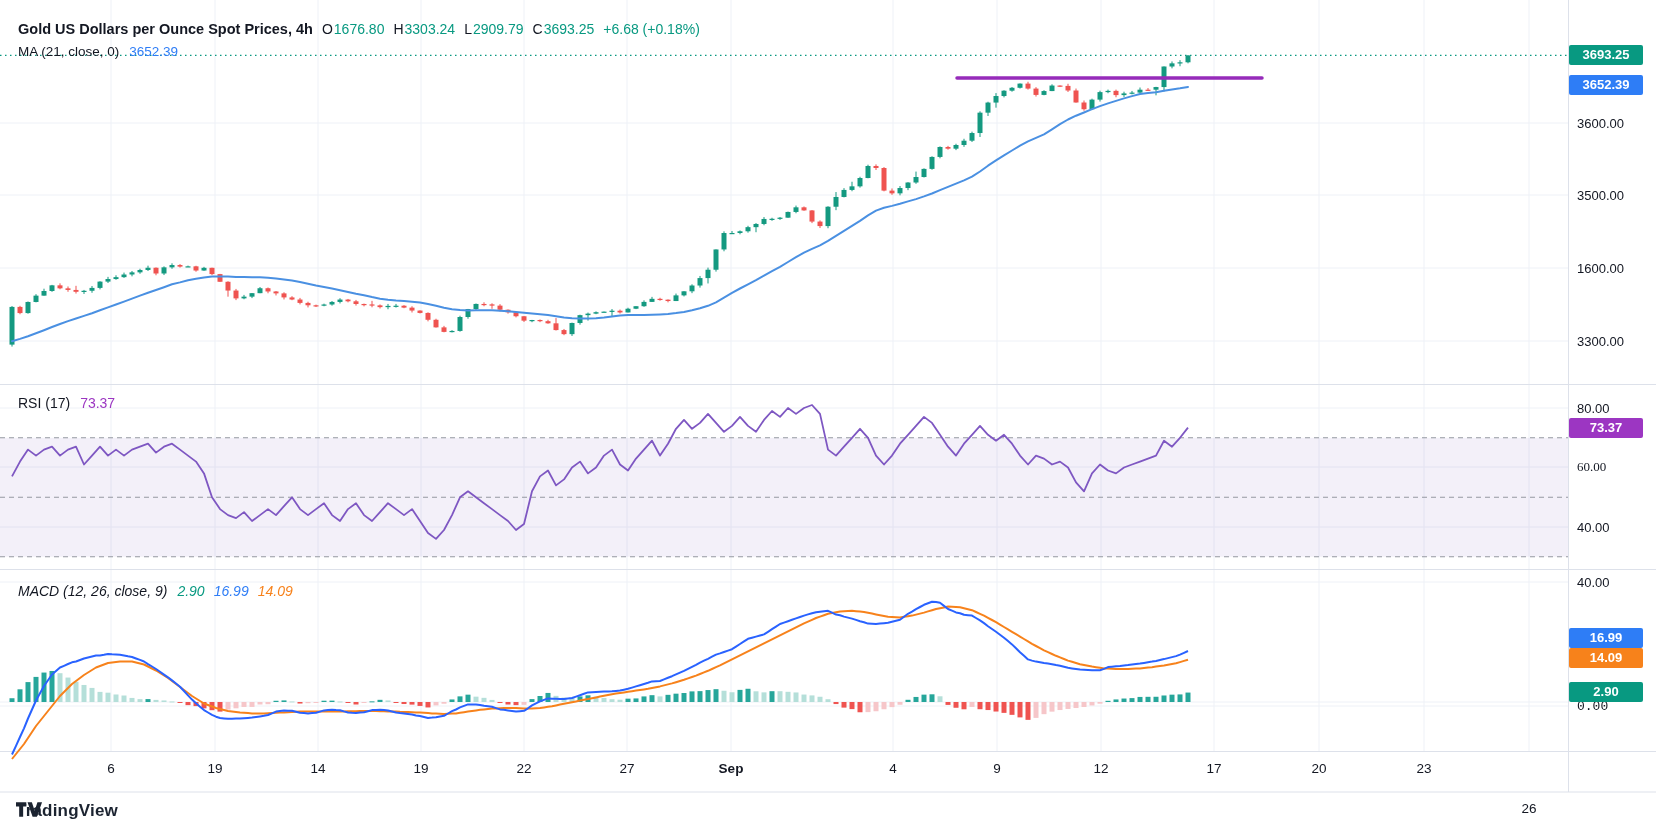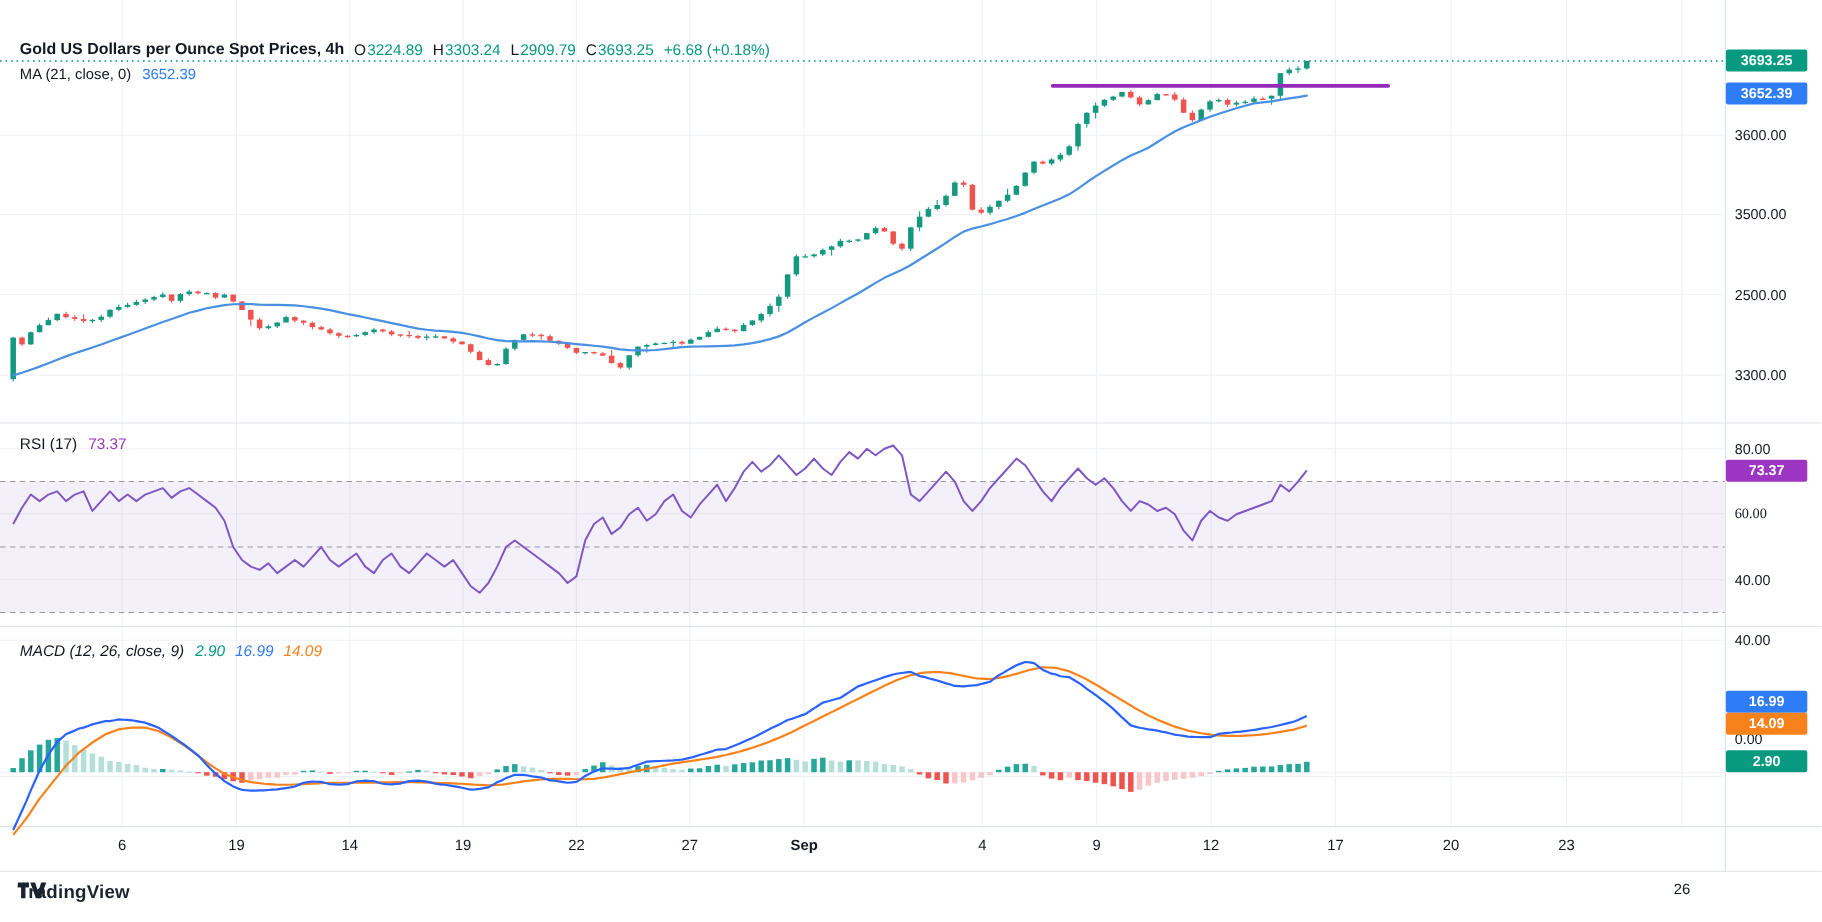--- a/index.html
+++ b/index.html
@@ -504,24 +504,24 @@
       <rect x="1145.5" y="696.8184797491646" width="5" height="5.181520250835433" fill="#26a69a"></rect>
       <rect x="1153.5" y="696.7654657586943" width="5" height="5.23453424130571" fill="#26a69a"></rect>
       <rect x="1161.5" y="695.4832090482116" width="5" height="6.51679095178838" fill="#26a69a"></rect>
       <rect x="1169.5" y="694.6638426162768" width="5" height="7.336157383723162" fill="#26a69a"></rect>
       <rect x="1177.5" y="694.4092300665798" width="5" height="7.590769933420233" fill="#26a69a"></rect>
       <rect x="1185.5" y="692.5672688055317" width="5" height="9.43273119446826" fill="#26a69a"></rect>
       <polyline points="12,759.0 16,754.0 20,749.0 24,744.0 28,738.0 32,732.0 36,726.0 40,721.0 44,716.0 48,711.0 52,706.0 56,701.0 60,696.0 64,692.0 68,688.0 72,684.0 76,681.0 80,678.0 84,675.0 88,672.5 92,670.0 96,667.5 100,666.0 104,664.5 108,663.0 112,662.5 116,662.0 120,661.5 124,661.5 128,661.5 132,661.5 136,662.5 140,663.5 144,664.5 148,666.5 152,668.5 156,670.5 160,673.0 164,675.5 168,678.0 172,681.0 176,684.0 180,687.0 184,690.0 188,693.0 192,696.0 196,698.5 200,701.0 204,703.5 208,705.0 212,706.5 216,708.0 220,709.0 224,710.0 228,711.0 232,711.5 236,712.0 240,712.5 244,712.8 248,713.1 252,713.4 256,713.4 260,713.4 264,713.4 268,713.2 272,713.0 276,712.8 280,712.6 284,712.4 288,712.2 292,712.0 296,711.8 300,711.6 304,711.6 308,711.6 312,711.6 316,711.6 320,711.6 324,711.6 328,711.5 332,711.5 336,711.5 340,711.4 344,711.4 348,711.3 352,711.3 356,711.2 360,711.1 364,711.1 368,711.0 372,711.0 376,711.1 380,711.2 384,711.3 388,711.4 392,711.5 396,711.6 400,711.8 404,711.9 408,712.0 412,712.2 416,712.4 420,712.5 424,712.8 428,713.1 432,713.4 436,713.6 440,713.8 444,714.0 448,713.8 452,713.6 456,713.4 460,712.8 464,712.2 468,711.6 472,711.0 476,710.4 480,709.8 484,709.4 488,709.0 492,708.6 496,708.4 500,708.2 504,708.0 508,708.0 512,708.0 516,708.0 520,708.2 524,708.4 528,708.6 532,708.4 536,708.2 540,708.0 544,707.4 548,706.8 552,706.2 556,705.4 560,704.6 564,703.8 568,703.0 572,702.2 576,701.4 580,700.6 584,699.8 588,699.0 592,698.2 596,697.4 600,696.6 604,695.8 608,695.0 612,694.2 616,693.6 620,693.0 624,692.4 628,691.8 632,691.2 636,690.6 640,690.0 644,689.4 648,688.8 652,688.0 656,687.2 660,686.4 664,685.4 668,684.4 672,683.4 676,682.2 680,681.0 684,679.8 688,678.4 692,677.0 696,675.6 700,674.0 704,672.4 708,670.8 712,669.0 716,667.2 720,665.4 724,663.4 728,661.4 732,659.4 736,657.4 740,655.4 744,653.4 748,651.4 752,649.4 756,647.4 760,645.4 764,643.4 768,641.4 772,639.4 776,637.4 780,635.4 784,633.4 788,631.4 792,629.4 796,627.4 800,625.4 804,623.4 808,621.6 812,619.8 816,618.0 820,616.6 824,615.2 828,613.8 832,613.0 836,612.2 840,611.4 844,611.2 848,611.0 852,610.8 856,611.2 860,611.6 864,612.0 868,612.8 872,613.6 876,614.4 880,615.2 884,616.0 888,616.8 892,617.0 896,617.2 900,617.4 904,616.8 908,616.2 912,615.6 916,614.6 920,613.6 924,612.6 928,611.4 932,610.2 936,609.0 940,608.2 944,607.4 948,606.6 952,606.8 956,607.0 960,607.2 964,608.2 968,609.2 972,610.2 976,612.0 980,613.8 984,615.6 988,617.8 992,620.0 996,622.2 1000,624.6 1004,627.0 1008,629.4 1012,631.8 1016,634.2 1020,636.6 1024,639.0 1028,641.4 1032,643.8 1036,646.0 1040,648.2 1044,650.4 1048,652.2 1052,654.0 1056,655.8 1060,657.4 1064,659.0 1068,660.6 1072,661.8 1076,663.0 1080,664.2 1084,665.0 1088,665.8 1092,666.6 1096,667.2 1100,667.8 1104,668.4 1108,668.6 1112,668.8 1116,669.0 1120,669.0 1124,669.0 1128,669.0 1132,668.8 1136,668.6 1140,668.4 1144,668.0 1148,667.6 1152,667.2 1156,666.6 1160,666.0 1164,665.4 1168,664.7 1172,664.0 1176,663.3 1180,662.1 1184,660.9 1188,659.7 " fill="none" stroke="#f7821b" stroke-width="2" stroke-linejoin="round"></polyline>
       <polyline points="12,754.5 16,745.8 20,737.0 24,728.3 28,718.5 32,709.5 36,700.5 40,693.3 44,686.0 48,680.3 52,674.5 56,671.0 60,667.5 64,665.8 68,664.0 72,662.3 76,661.5 80,660.0 84,658.5 88,657.5 92,656.5 96,655.5 100,655.5 104,654.8 108,654.0 112,654.3 116,654.5 120,654.8 124,655.5 128,656.3 132,657.0 136,658.5 140,659.9 144,661.5 148,664.1 152,666.5 156,669.0 160,671.8 164,674.6 168,677.3 172,680.4 176,683.5 180,686.7 184,691.0 188,695.4 192,699.6 196,703.3 200,706.7 204,710.1 208,712.5 212,714.9 216,716.7 220,718.0 224,718.4 228,718.8 232,718.7 236,718.6 240,718.5 244,718.2 248,717.9 252,717.6 256,717.0 260,716.4 264,715.8 268,715.0 272,713.3 276,711.6 280,711.1 284,710.6 288,710.7 292,710.8 296,711.8 300,712.8 304,713.1 308,713.4 312,713.1 316,712.8 320,711.6 324,710.4 328,710.0 332,709.7 336,710.0 340,710.2 344,711.4 348,712.5 352,712.8 356,713.0 360,712.6 364,712.3 368,711.2 372,710.1 376,709.9 380,709.7 384,710.1 388,710.5 392,711.5 396,712.5 400,713.0 404,713.4 408,714.0 412,714.6 416,715.4 420,716.1 424,717.0 428,717.9 432,717.6 436,717.2 440,716.5 444,715.8 448,713.5 452,711.2 456,709.5 460,707.4 464,705.9 468,704.4 472,704.4 476,704.4 480,705.0 484,705.8 488,706.3 492,706.8 496,708.1 500,709.4 504,709.8 508,710.4 512,711.0 516,711.6 520,711.2 524,710.8 528,708.3 532,705.4 536,703.4 540,701.4 544,699.9 548,698.4 552,698.7 556,698.8 560,698.9 564,699.0 568,698.5 572,698.0 576,696.6 580,695.2 584,693.8 588,692.4 592,692.2 596,692.0 600,691.8 604,691.6 608,691.4 612,691.2 616,690.9 620,690.6 624,689.7 628,688.8 632,687.6 636,686.4 640,685.2 644,684.0 648,682.8 652,681.4 656,681.2 660,681.0 664,679.4 668,677.8 672,676.2 676,674.4 680,672.6 684,670.8 688,668.8 692,666.8 696,664.8 700,662.6 704,660.7 708,658.8 712,656.7 716,654.6 720,653.4 724,652.0 728,650.6 732,649.2 736,646.6 740,644.0 744,641.4 748,638.8 752,637.7 756,636.6 760,635.5 764,634.4 768,631.8 772,629.2 776,626.6 780,624.0 784,622.6 788,621.2 792,619.8 796,618.4 800,617.0 804,615.6 808,614.4 812,613.2 816,612.3 820,611.8 824,611.3 828,610.8 832,612.7 836,614.6 840,615.3 844,616.6 848,617.6 852,618.6 856,619.9 860,621.2 864,622.2 868,623.6 872,623.8 876,624.0 880,623.6 884,623.2 888,622.8 892,621.8 896,620.8 900,619.8 904,616.8 908,613.8 912,611.7 916,609.2 920,607.0 924,604.8 928,603.3 932,601.8 936,602.1 940,602.8 944,605.9 948,609.0 952,610.7 956,612.4 960,613.2 964,614.8 968,615.2 972,615.6 976,618.0 980,620.4 984,623.1 988,626.2 992,629.0 996,631.8 1000,634.8 1004,637.8 1008,641.1 1012,644.4 1016,648.3 1020,652.2 1024,655.8 1028,659.4 1032,660.6 1036,661.6 1040,662.3 1044,663.0 1048,663.6 1052,664.2 1056,665.1 1060,665.8 1064,666.8 1068,667.8 1072,668.4 1076,669.0 1080,669.6 1084,669.8 1088,670.0 1092,670.2 1096,670.2 1100,670.2 1104,668.9 1108,667.1 1112,666.7 1116,666.3 1120,665.9 1124,665.4 1128,665.1 1132,664.6 1136,664.1 1140,663.6 1144,662.9 1148,662.2 1152,661.6 1156,660.9 1160,660.0 1164,659.1 1168,658.1 1172,657.1 1176,656.1 1180,654.6 1184,652.8 1188,651.0 " fill="none" stroke="#2962ff" stroke-width="2" stroke-linejoin="round"></polyline>
     </svg>
 
-  <div class="legend" style="top:18px;margin-top:16px;">
+  <div class="legend" style="top:18px;">
     <div class="row">
       <span class="sym">Gold US Dollars per Ounce Spot Prices, 4h</span>
-      <span><span class="k">O</span><span class="c-up">3224.89</span></span>
+      <span><span class="k">O</span><span class="c-up">1676.80</span></span>
       <span><span class="k">H</span><span class="c-up">3303.24</span></span>
       <span><span class="k">L</span><span class="c-up">2909.79</span></span>
       <span><span class="k">C</span><span class="c-up">3693.25</span></span>
       <span class="c-up">+6.68 (+0.18%)</span>
     </div>
     <div class="row" style="font-size:13.5px;">
       <span class="k">MA (21, close, 0)</span>
       <span class="c-blue">3652.39</span>
     </div>
   </div>
@@ -544,27 +544,27 @@
 
   <div class="logo">
     <svg width="27" height="17" viewBox="0 0 34 20">
       <path d="M0 1 H13 V6.2 H9 V19 H4 V6.2 H0 Z" fill="#1b2330"></path>
       <path d="M14.5 1 H20 L23.5 11.5 L27 1 H32.8 L26.3 19 H20.9 Z" fill="#1b2330"></path>
     </svg>
     <span class="logo-text">TradingView</span>
   </div>
 <div class="axlabel" style="top: 123px;">3600.00</div>
     <div class="axlabel" style="top: 195px;">3500.00</div>
-    <div class="axlabel" style="top: 268px;">2500.00</div>
+    <div class="axlabel" style="top: 268px;">1600.00</div>
     <div class="axlabel" style="top: 341px;">3300.00</div>
     <div class="axlabel" style="top: 408px;">80.00</div>
     <div class="axlabel" style="top: 467px; font-family: Liberation Serif, serif;">60.00</div>
     <div class="axlabel" style="top: 527px;">40.00</div>
     <div class="axlabel" style="top: 582px;">40.00</div>
-    <div class="axlabel" style="top: 672px;">0.00</div>
+    <div class="axlabel" style="top: 706px; font-family: Liberation Mono, monospace;">0.00</div>
     <div class="badge" style="top: 45px; background: rgb(8, 153, 129);">3693.25</div>
     <div class="badge" style="top: 75px; background: rgb(46, 125, 246);">3652.39</div>
     <div class="badge" style="top: 418px; background: rgb(156, 54, 194);">73.37</div>
     <div class="badge" style="top: 628px; background: rgb(46, 125, 246);">16.99</div>
     <div class="badge" style="top: 648px; background: rgb(247, 130, 27);">14.09</div>
     <div class="badge" style="top: 682px; background: rgb(8, 153, 129);">2.90</div>
     <div class="tlabel" style="left: 111px;">6</div>
     <div class="tlabel" style="left: 215px;">19</div>
     <div class="tlabel" style="left: 318px;">14</div>
     <div class="tlabel" style="left: 421px;">19</div>

